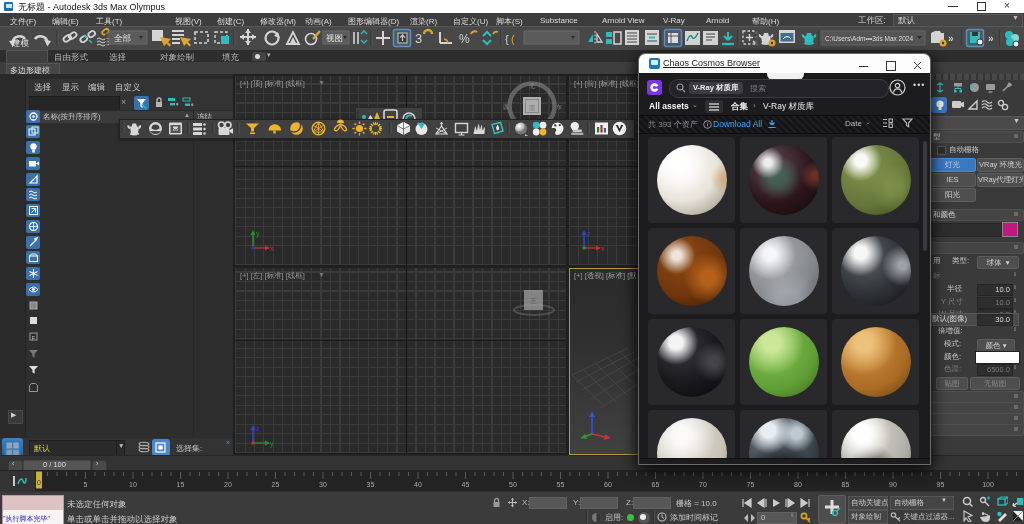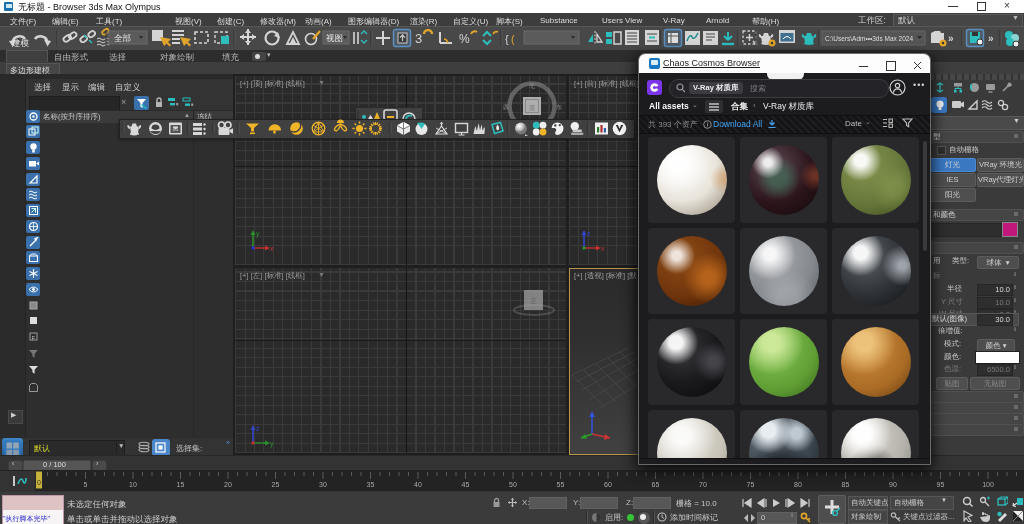--- a/index.html
+++ b/index.html
@@ -13,41 +13,41 @@
 .cfield{position:absolute;background:#2e2e2e;border:1px solid #262626;font-size:7.5px;text-align:right;}
 .clab{position:absolute;font-size:7.5px;color:#c8c8c8;white-space:nowrap;}
 </style>
 </head>
 <body>
 <div id="root">
 
 <div class="abs" style="left:0;top:0;width:1024px;height:13px;background:#ffffff;"></div>
 <div class="abs" style="left:4px;top:2px;width:9px;height:9px;background:#1b6fae;border-radius:1px;"></div>
 <div class="abs" style="left:5.5px;top:3.5px;width:6px;height:4px;background:#cfe8f5;"></div>
-<div class="t" style="left:18px;top:1px;font-size:9px;color:#111;">无标题 - Browser 3ds Max Olympus</div>
+<div class="t" style="left:18px;top:1px;font-size:9px;color:#111;">无标题 - Autodesk 3ds Max Olympus</div>
 <div class="abs" style="left:948px;top:6px;width:10px;height:1px;background:#333;"></div>
 <div class="abs" style="left:977px;top:2px;width:7px;height:7px;border:1px solid #333;"></div>
 <div class="t" style="left:1004px;top:0px;font-size:10px;color:#333;">×</div>
 
 <div class="abs" style="left:0;top:13px;width:1024px;height:13px;background:#3d3d3d;border-bottom:1px solid #303030;"></div>
 <div id="menus">
       <div class="t" style="left:10px;top:15.5px;font-size:8px;color:#dedede;">文件(F)</div>
       <div class="t" style="left:52px;top:15.5px;font-size:8px;color:#dedede;">编辑(E)</div>
       <div class="t" style="left:96px;top:15.5px;font-size:8px;color:#dedede;">工具(T)</div>
       <div class="t" style="left:138px;top:15.5px;font-size:8px;color:#dedede;margin-top:32px;">组(G)</div>
       <div class="t" style="left:175px;top:15.5px;font-size:8px;color:#dedede;">视图(V)</div>
       <div class="t" style="left:217px;top:15.5px;font-size:8px;color:#dedede;">创建(C)</div>
       <div class="t" style="left:260px;top:15.5px;font-size:8px;color:#dedede;">修改器(M)</div>
       <div class="t" style="left:305px;top:15.5px;font-size:8px;color:#dedede;">动画(A)</div>
       <div class="t" style="left:348px;top:15.5px;font-size:8px;color:#dedede;">图形编辑器(D)</div>
       <div class="t" style="left:410px;top:15.5px;font-size:8px;color:#dedede;">渲染(R)</div>
       <div class="t" style="left:453px;top:15.5px;font-size:8px;color:#dedede;">自定义(U)</div>
       <div class="t" style="left:496px;top:15.5px;font-size:8px;color:#dedede;">脚本(S)</div>
       <div class="t" style="left:540px;top:15.5px;font-size:8px;color:#dedede;">Substance</div>
-      <div class="t" style="left:602px;top:15.5px;font-size:8px;color:#dedede;">Users View</div>
+      <div class="t" style="left:602px;top:15.5px;font-size:8px;color:#dedede;">Arnold View</div>
       <div class="t" style="left:663px;top:15.5px;font-size:8px;color:#dedede;">V-Ray</div>
       <div class="t" style="left:706px;top:15.5px;font-size:8px;color:#dedede;">Arnold</div>
       <div class="t" style="left:752px;top:15.5px;font-size:8px;color:#dedede;">帮助(H)</div>
     </div>
 <div class="t" style="left:858px;top:15px;font-size:8.5px;color:#d5d5d5;">工作区: </div>
 <div class="abs" style="left:893px;top:14px;width:128px;height:11px;background:#464646;border:1px solid #5a5a5a;"></div>
 <div class="t" style="left:898px;top:15px;font-size:8.5px;color:#d5d5d5;">默认</div>
 <div class="t" style="left:1012px;top:14px;font-size:7px;color:#bbb;">▼</div>
 
 <div class="abs" style="left:0;top:26px;width:1024px;height:24px;background:#484848;border-top:1px solid #575757;border-bottom:1px solid #2c2c2c;"></div>

